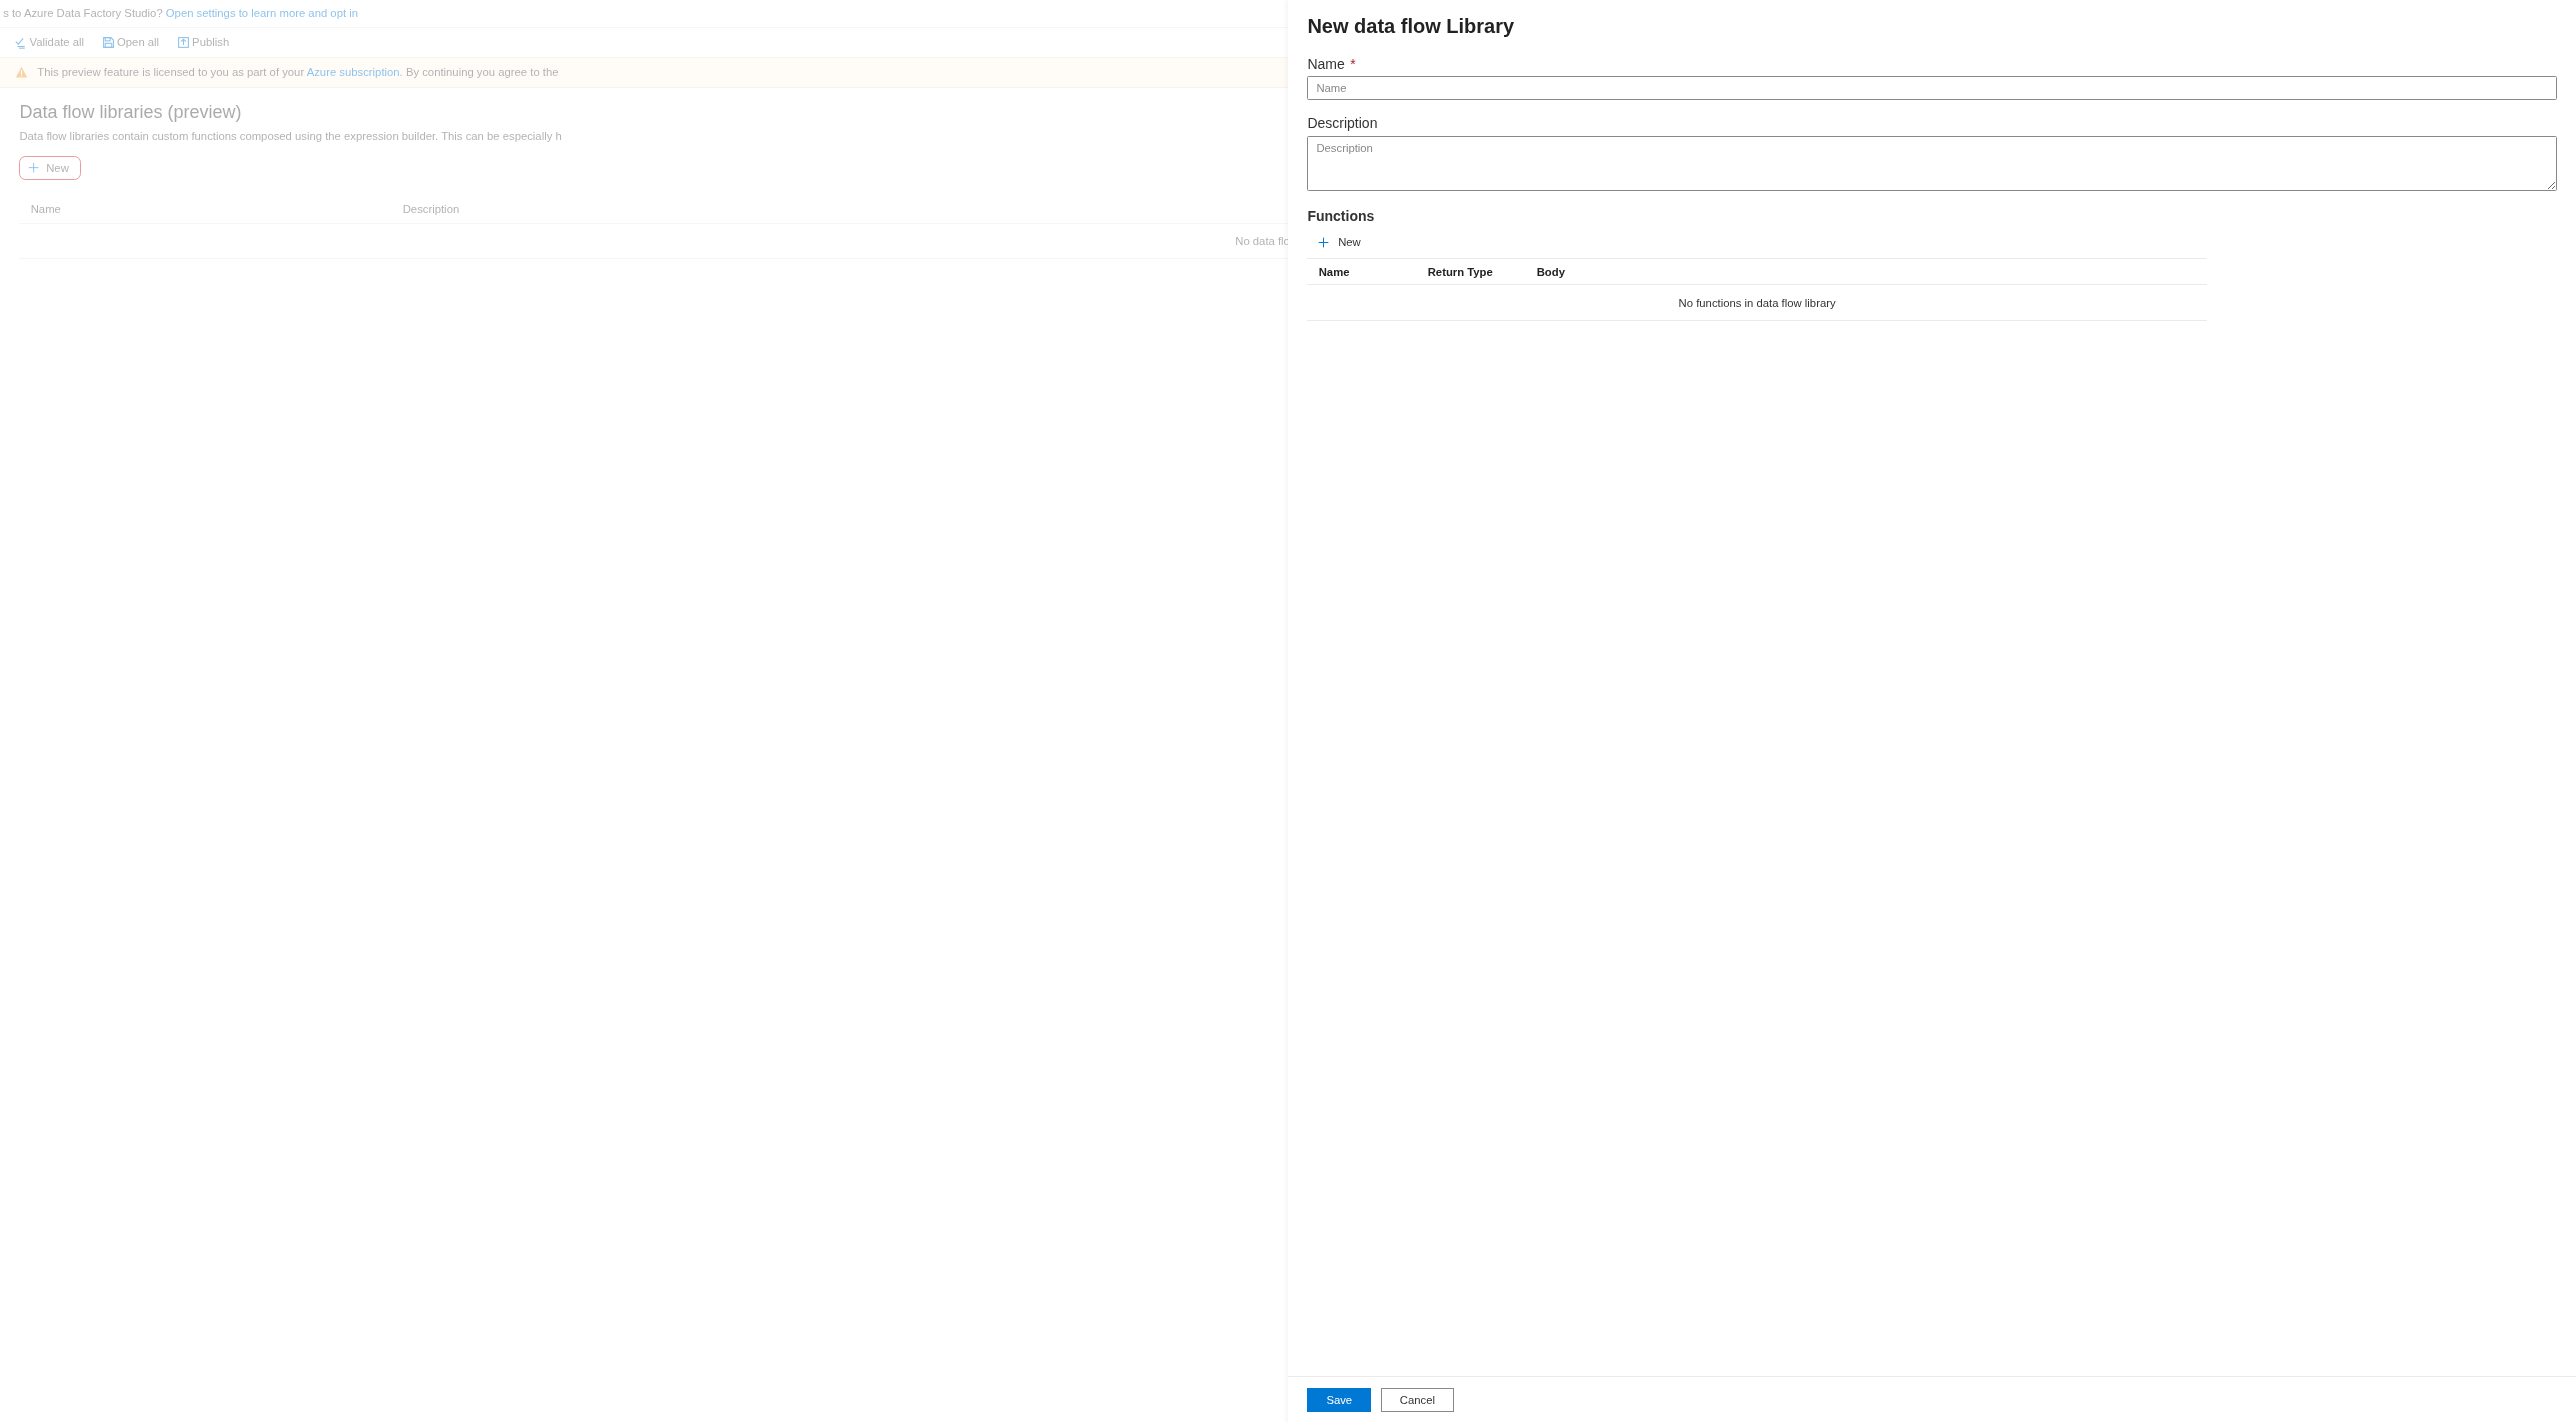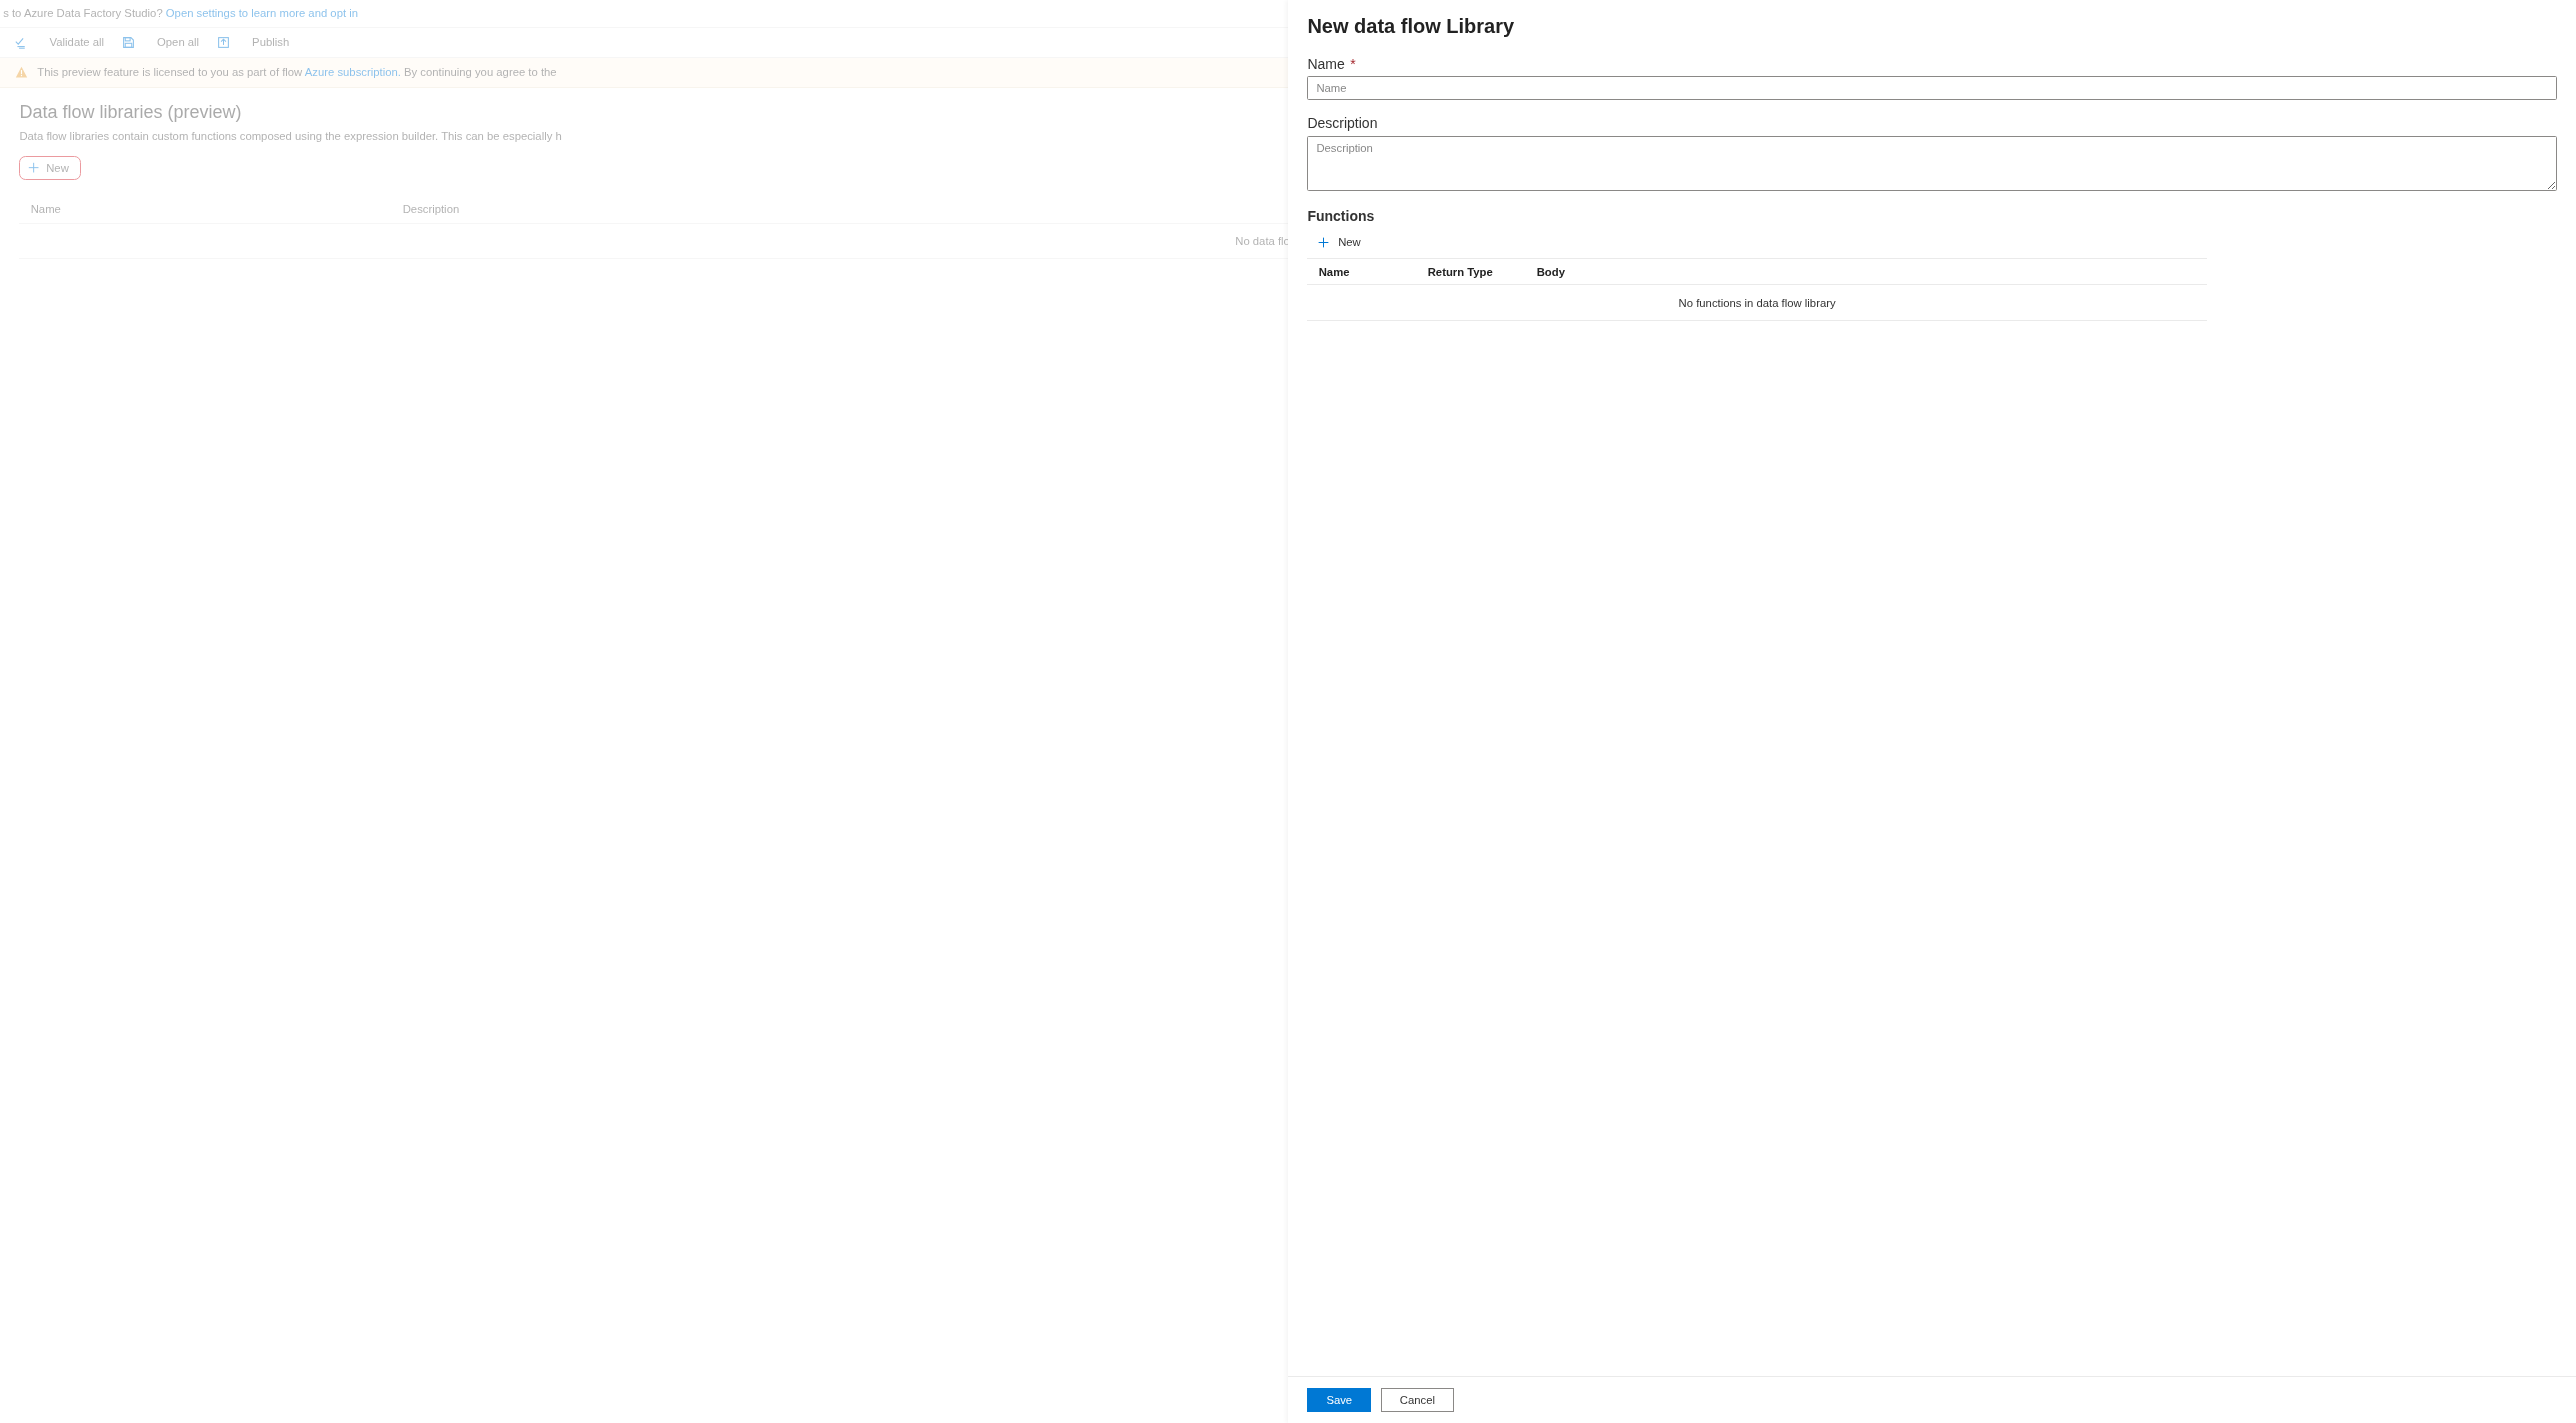--- a/index.html
+++ b/index.html
@@ -48,21 +48,21 @@
       align-items: center;
       gap: 18px;
       padding: 8px 14.6px;
       border-bottom: 0.8px solid #eaeaea;
       font-size: 11.3px;
       color: #555;
     }
     .toolbar-item {
       display: flex;
       align-items: center;
-      gap: 22px;
+      gap: 2px;
       cursor: pointer;
     }
     .toolbar-item .icon {
       width: 13px;
       height: 13px;
       display: inline-flex;
       align-items: center;
       justify-content: center;
       color: #0078d4;
     }
@@ -301,21 +301,21 @@
 
   <div class="info-bar">
     <span class="warn-icon">
       <svg viewBox="0 0 16 16" width="13" height="13" fill="currentColor">
         <path d="M8 1 L15 14 H1 Z" fill="#e8a33d"></path>
         <rect x="7.3" y="5" width="1.4" height="5" fill="#fff"></rect>
         <rect x="7.3" y="11" width="1.4" height="1.5" fill="#fff"></rect>
       </svg>
     </span>
     <span>
-      <span>This preview feature is licensed to you as part of flow </span><a href="#">Azure subscription.</a><span> By continuing you agree to the</span>
+      <span>This preview feature is licensed to you as part of your </span><a href="#">Azure subscription.</a><span> By continuing you agree to the</span>
     </span>
   </div>
 
   <div class="content">
     <h1 class="page-title">Data flow libraries (preview)</h1>
     <p class="page-subtitle">Data flow libraries contain custom functions composed using the expression builder. This can be especially h</p>
 
     <div class="new-button">
       <span class="plus-icon">
         <svg viewBox="0 0 14 14" width="11.3" height="11.3" stroke="currentColor" stroke-width="1.2">

